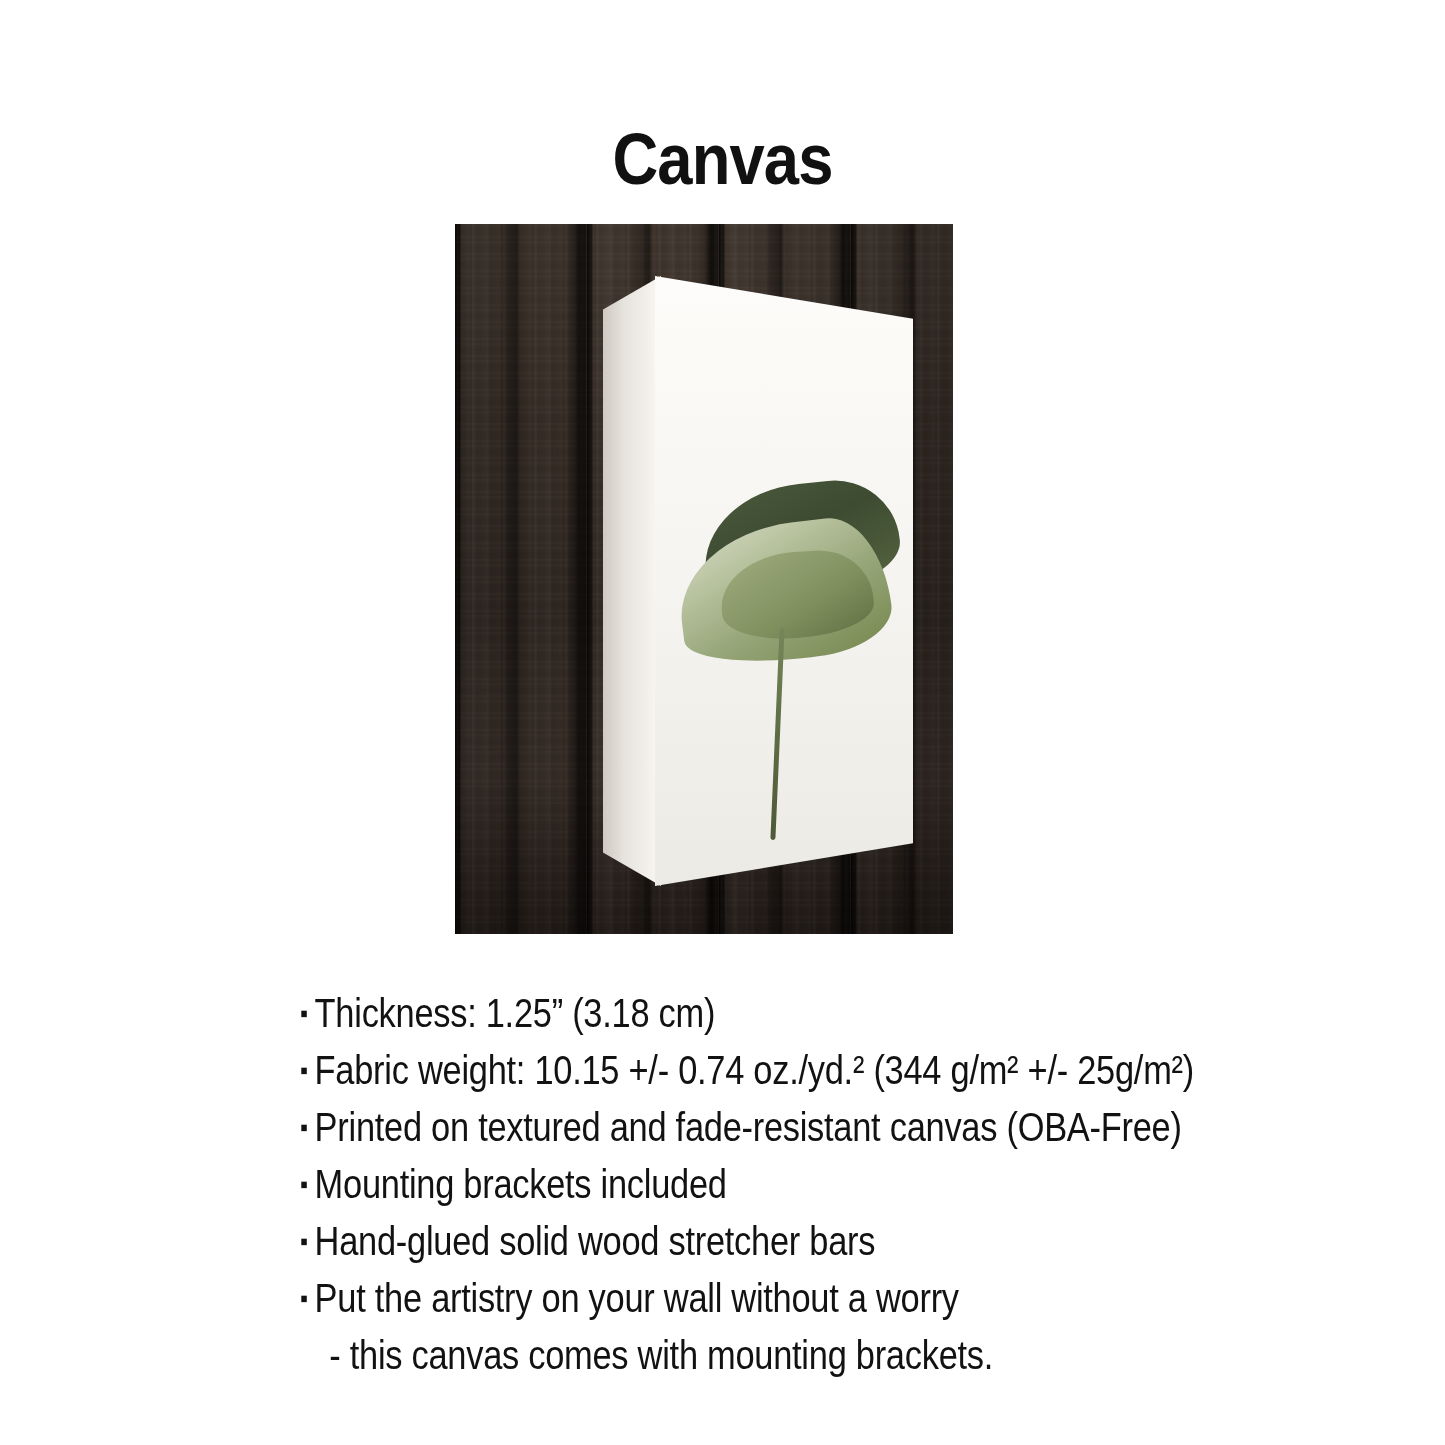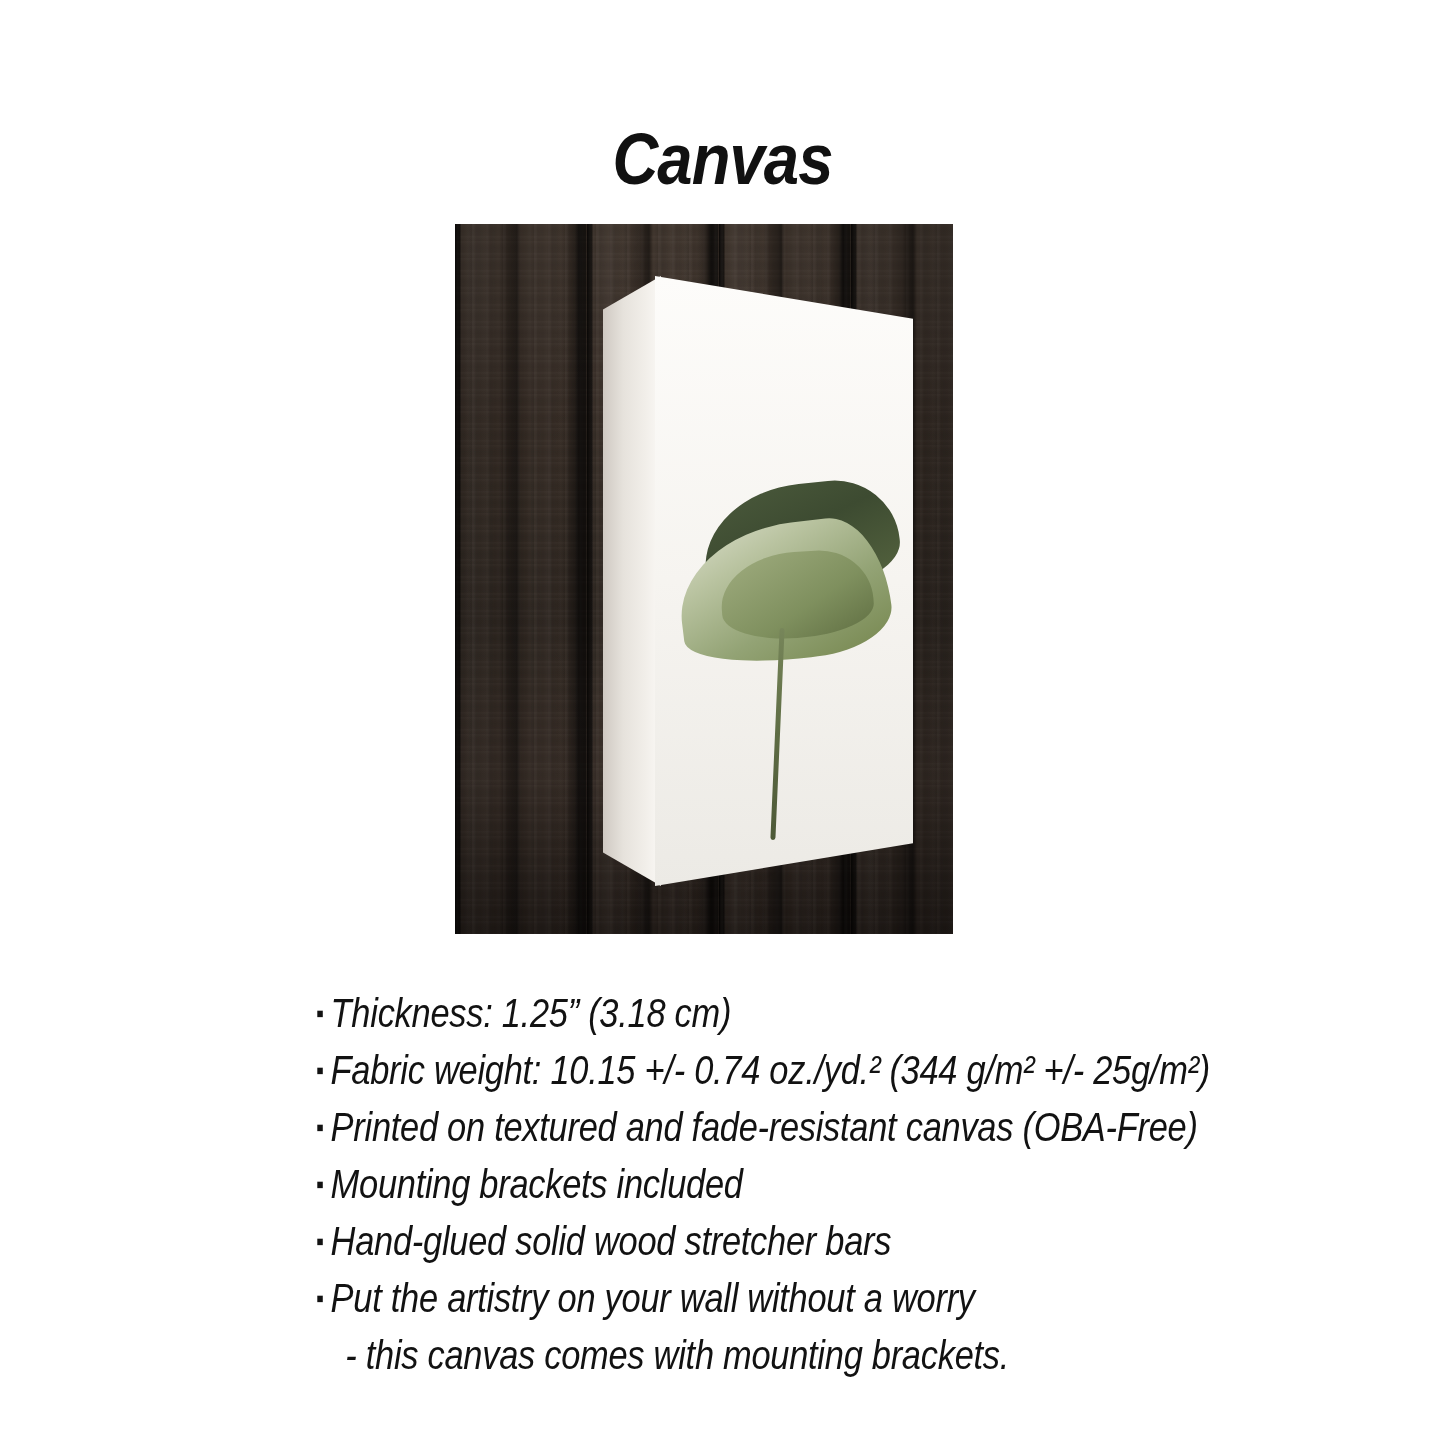--- a/index.html
+++ b/index.html
@@ -11,21 +11,20 @@
     height: 1445px;
     background: #ffffff;
     font-family: "Liberation Sans", sans-serif;
     overflow: hidden;
   }
   .page {
     position: relative;
     width: 1445px;
     height: 1306px;
     box-sizing: border-box;
-    font-style: italic;
   }
 
   
   .title {
     position: absolute;
     top: 70px;
     left: 0;
     width: 1445px;
     text-align: center;
     font-family: "Liberation Sans", sans-serif;
@@ -173,21 +172,21 @@
     width: 250px;
     height: 600px;
     background: radial-gradient(ellipse at 20% 50%, rgba(0,0,0,0.55), rgba(0,0,0,0) 70%);
     filter: blur(10px);
   }
 
   
   .specs {
     position: absolute;
     top: 985px;
-    left: 316px;
+    left: 300px;
     width: 1070px;
     font-family: "Liberation Sans", sans-serif;
     color: #121212;
   }
   .spec-line {
     display: block;
     font-size: 40px;
     line-height: 57px;
     white-space: nowrap;
     transform: scaleX(0.86);

